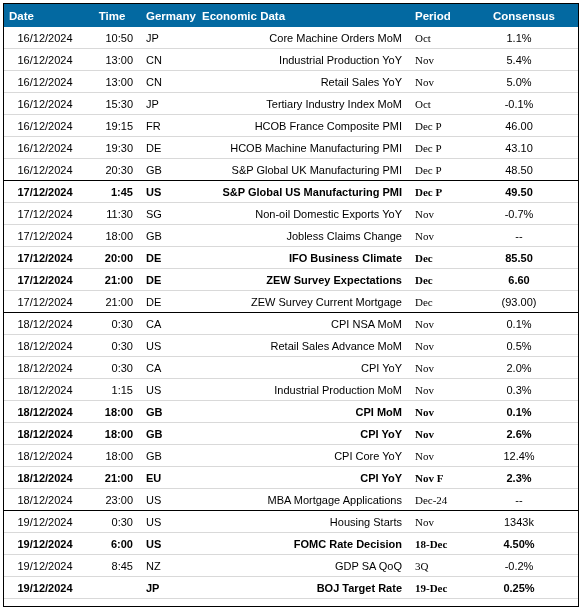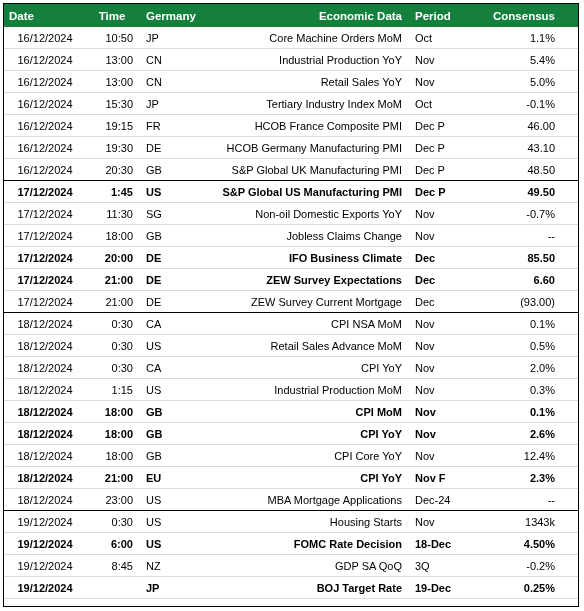--- a/index.html
+++ b/index.html
@@ -18,53 +18,53 @@
     box-sizing:border-box;
     overflow:hidden;
   }
   table{
     border-collapse:collapse;
     width:100%;
     table-layout:fixed;
     font-size:11px;
   }
   thead th{
-    background:#15803d;
+    background:#0369a1;
     color:#ffffff;
     font-weight:bold;
     font-size:11.5px;
     height:23px;
     padding:0 5px;
     vertical-align:middle;
     white-space:nowrap;
     border:none;
   }
   th.c-date{text-align:left;width:72px;}
   th.c-time{text-align:center;width:42px;}
   th.c-region{text-align:left;width:46px;padding-left:8px;}
-  th.c-data{text-align:right;width:200px;}
+  th.c-data{text-align:left;width:200px;}
   th.c-period{text-align:left;width:58px;padding-left:8px;}
   th.c-cons{text-align:right;width:72px;}
   th.c-last{text-align:right;width:64px;}
 
   tbody td{
     height:21px;
     padding:0 5px;
     vertical-align:middle;
     white-space:nowrap;
     border-top:1px solid #d9d9d9;
     color:#000000;
     overflow:hidden;
   }
   td.c-date{text-align:center;}
   td.c-time{text-align:right;}
   td.c-region{text-align:left;padding-left:8px;}
   td.c-data{text-align:right;padding-left:9px;}
-  td.c-period{text-align:left;padding-left:8px;}
-  td.c-cons{text-align:right;}
+  td.c-period{text-align:left;padding-left:8px;font-family:Liberation Serif, serif;}
+  td.c-cons{text-align:center;}
   td.c-last{text-align:right;padding-right:6px;}
 
   tbody tr.bold td{font-weight:bold;}
   tbody tr.grp td{border-top:1.6px solid #000000;}
   tbody tr:first-child td{border-top:none;}
   tbody tr:last-child td{border-bottom:1.6px solid #000000;}
 </style>
 </head>
 <body>
 
@@ -124,21 +124,21 @@
           <td class="c-region">FR</td>
           <td class="c-data">HCOB France Composite PMI</td>
           <td class="c-period">Dec P</td>
           <td class="c-cons">46.00</td>
           <td class="c-last">45.90</td>
         </tr>
         <tr>
           <td class="c-date">16/12/2024</td>
           <td class="c-time">19:30</td>
           <td class="c-region">DE</td>
-          <td class="c-data">HCOB Germany Manufacturing PMI</td>
+          <td class="c-data">HCOB Machine Manufacturing PMI</td>
           <td class="c-period">Dec P</td>
           <td class="c-cons">43.10</td>
           <td class="c-last">43.00</td>
         </tr>
         <tr>
           <td class="c-date">16/12/2024</td>
           <td class="c-time">20:30</td>
           <td class="c-region">GB</td>
           <td class="c-data">S&amp;P Global UK Manufacturing PMI</td>
           <td class="c-period">Dec P</td>

